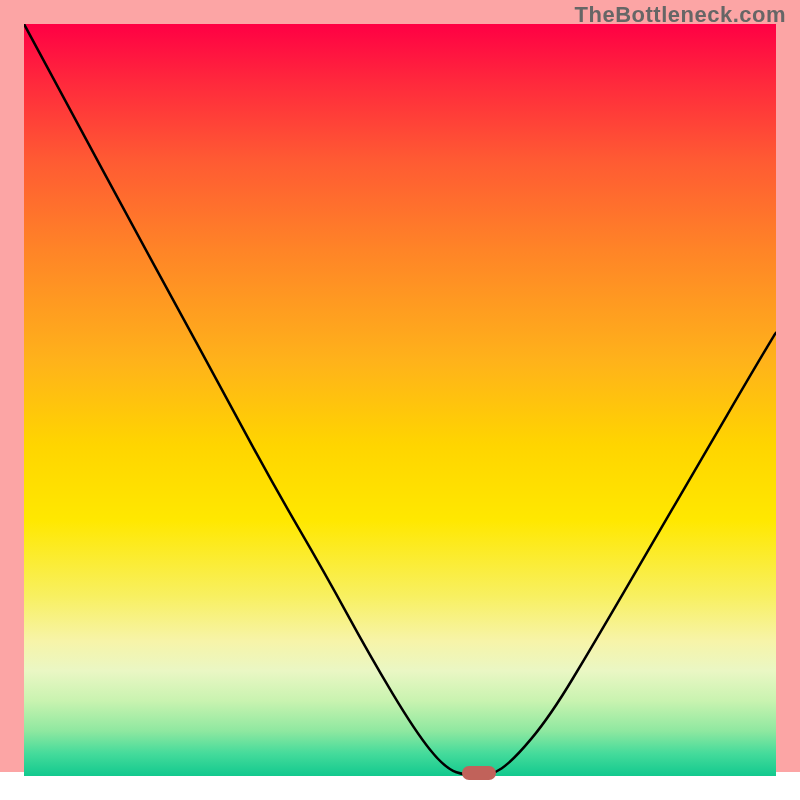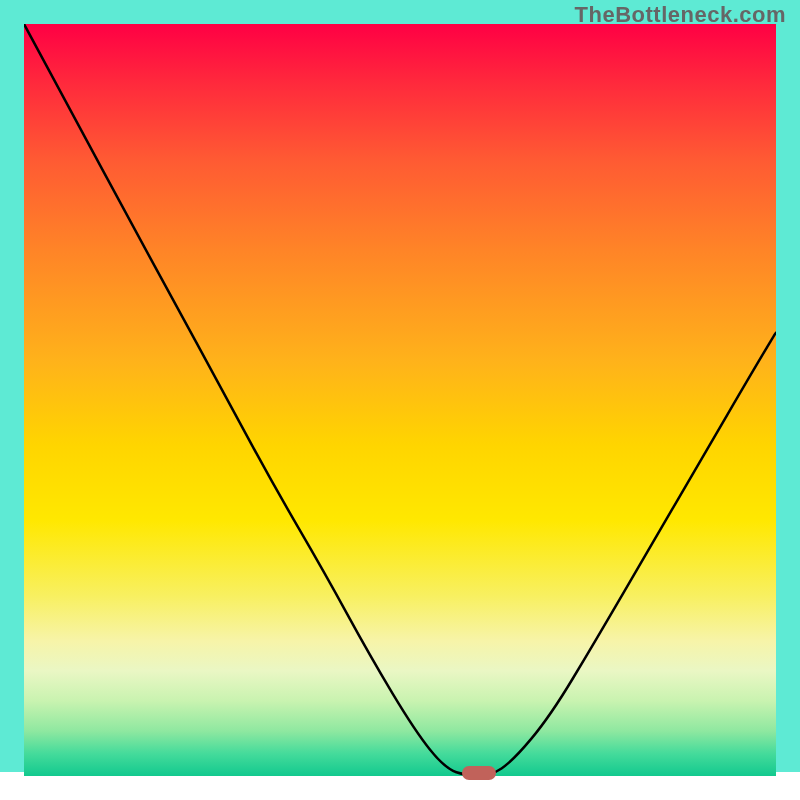--- a/index.html
+++ b/index.html
@@ -6,21 +6,21 @@
     margin: 0;
     padding: 0;
     width: 800px;
     height: 800px;
     overflow: hidden;
     font-family: Arial, Helvetica, sans-serif;
   }
   .frame {
     width: 800px;
     height: 772px;
-    background: #5eead4;
+    background: #fca5a5;
     position: relative;
   }
   .watermark {
     position: absolute;
     top: 2px;
     right: 14px;
     color: #666;
     font-size: 22px;
     font-weight: 600;
     letter-spacing: 0.5px;

